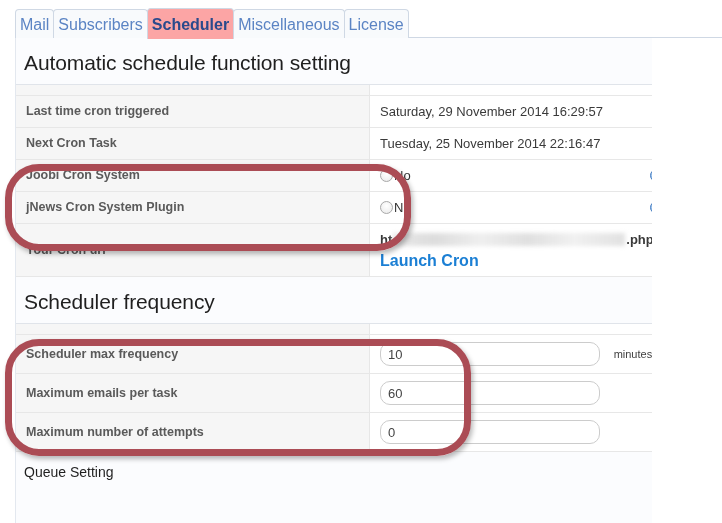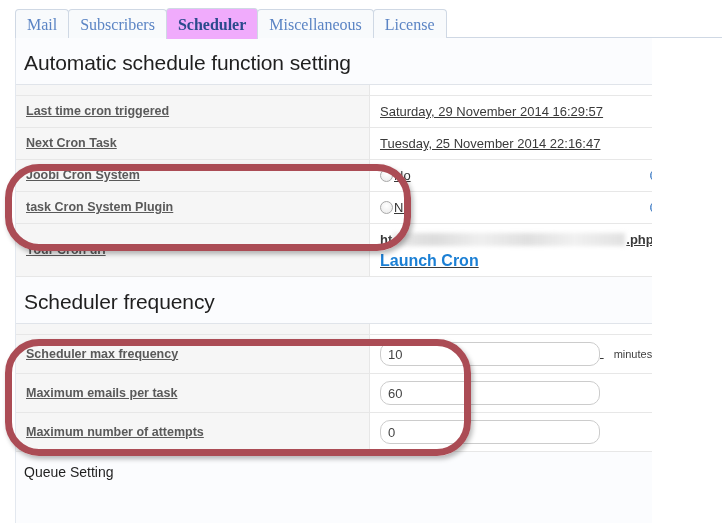--- a/index.html
+++ b/index.html
@@ -42,35 +42,34 @@
     right: 0;
     bottom: 0;
     height: 1px;
     background: #cfd8e4;
   }
   .tab {
     position: relative;
     z-index: 2;
     height: 29px;
     line-height: 29px;
-    padding: 0 11px;
+    padding: 0 4px;
     font-size: 16px;
     color: #5b84c4;
     background: #f8fafc;
     border: 1px solid #cfd8e4;
     border-bottom: none;
     border-radius: 4px 4px 0 0;
     margin-right: -1px;
     white-space: nowrap;
     cursor: pointer;
     box-sizing: border-box;
-    font-family: Liberation Serif, serif;
   }
   .tab.active {
-    background: #f0abfc;
+    background: #fca5a5;
     color: #2a4a8c;
     font-weight: bold;
     height: 31px;
     line-height: 31px;
     margin-bottom: -1px;
     border-color: #cfd8e4;
   }
 
   
   .page {
@@ -103,21 +102,20 @@
   .tbl {
     border-collapse: collapse;
     width: 707px;
     table-layout: fixed;
     background: #ffffff;
   }
   .tbl td {
     border-bottom: 1px solid #e7e7e7;
     vertical-align: middle;
     padding: 0;
-    text-decoration: underline;
   }
   .tbl tr:last-child td { border-bottom: 1px solid #e7e7e7; }
   td.lbl {
     width: 150px;
     background: #f6f6f6;
     border-right: 1px solid #e7e7e7;
     font-size: 12.5px;
     font-weight: bold;
     color: #5a5a5a;
     padding: 7px 8px 7px 10px;
@@ -283,21 +281,21 @@
               <span>No</span>
             </label>
             <label class="radio-opt">
               <span class="rdo on"></span>
               <span>Yes</span>
             </label>
           </div>
         </td>
       </tr>
       <tr>
-        <td class="lbl">task Cron System Plugin</td>
+        <td class="lbl">jNews Cron System Plugin</td>
         <td class="val">
           <div class="radio-group">
             <label class="radio-opt">
               <span class="rdo"></span>
               <span>No</span>
             </label>
             <label class="radio-opt">
               <span class="rdo on"></span>
               <span>Yes</span>
             </label>

